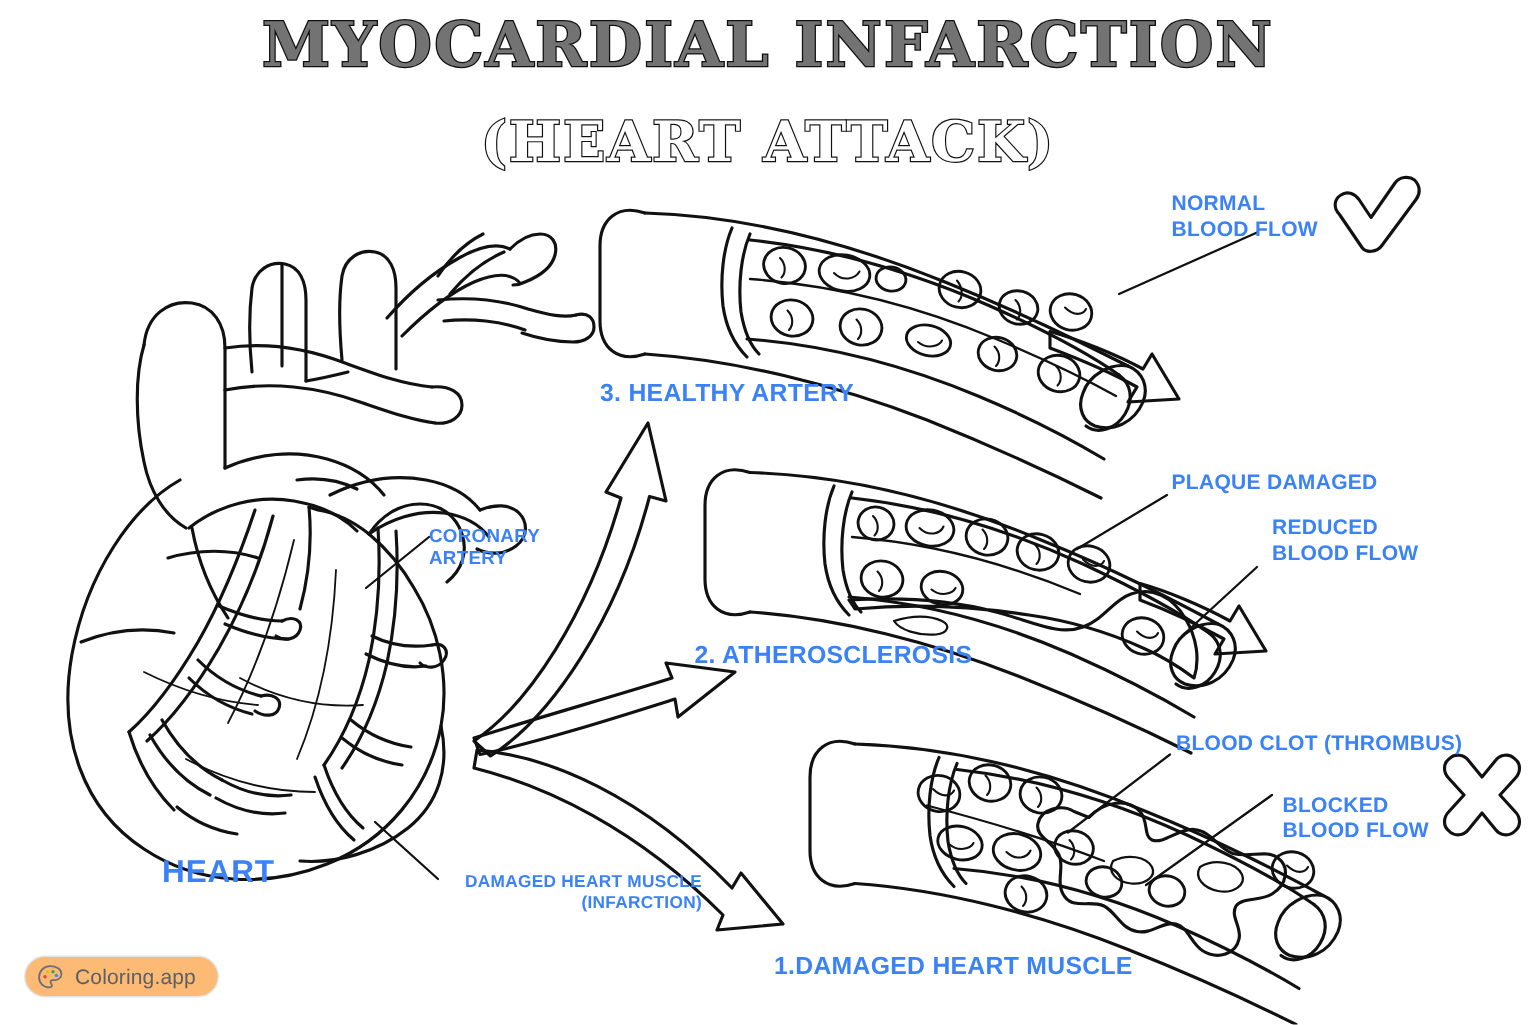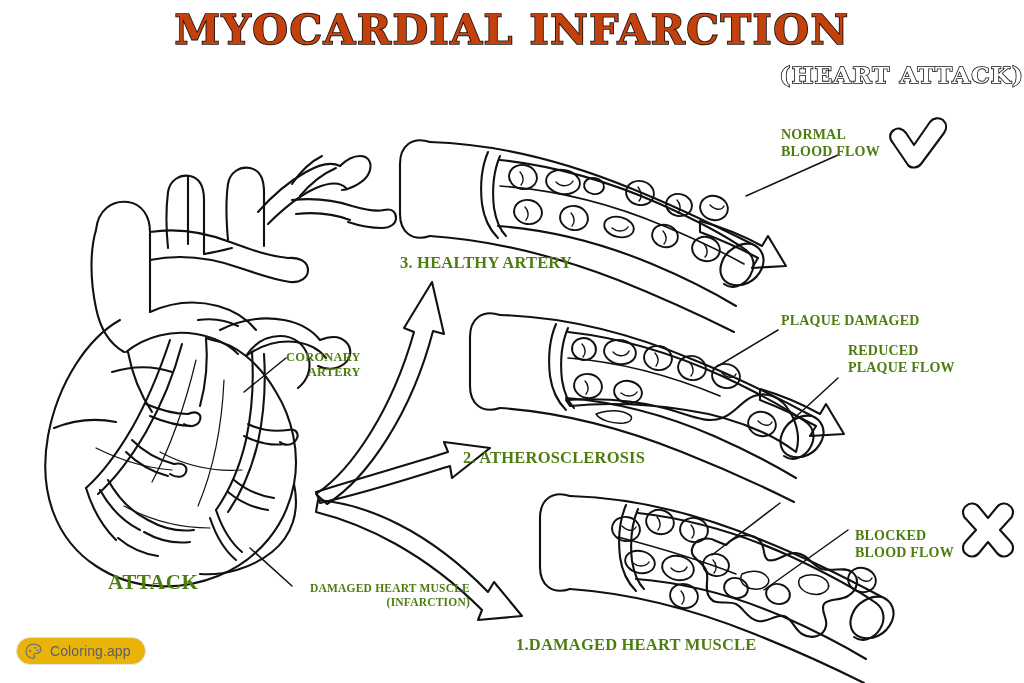--- a/index.html
+++ b/index.html
@@ -24,74 +24,73 @@
   }
   .layer {
     position: absolute;
     top: 0;
     left: 0;
     width: 1024px;
     height: 683px;
   }
   .lbl {
     position: absolute;
-    font-family: Liberation Serif, serif;
+    font-family: Liberation Sans, sans-serif;
     font-weight: bold;
-    color: #4d7c0f;
+    color: #3b82f6;
     line-height: 1.18;
     letter-spacing: 0.2px;
     white-space: pre-line;
   }
-  .lbl.small { font-size: 12.5px; text-align: right; }
+  .lbl.small { font-size: 12.5px; }
   .lbl.mid   { font-size: 14px; }
   .lbl.big   { font-size: 16.5px; }
   .lbl.heart { font-size: 21px; letter-spacing: 0.6px; }
 
   
   .title-wrap {
     position: absolute;
     left: 0;
     width: 1024px;
     text-align: center;
   }
   .title-main {
     top: 6px;
     font-family: "DejaVu Serif", "Liberation Serif", serif;
     font-size: 41px;
     font-weight: bold;
     letter-spacing: 1.5px;
-    color: #c2410c;
+    color: #737373;
     -webkit-text-stroke: 1.7px #111111;
     paint-order: stroke fill;
   }
   .title-sub {
-    top: 61px;
+    top: 72px;
     font-family: "DejaVu Serif", "Liberation Serif", serif;
-    font-size: 23px;
+    font-size: 37px;
     font-weight: bold;
     letter-spacing: 1.2px;
     color: #ffffff;
     -webkit-text-stroke: 1.6px #111111;
     paint-order: stroke fill;
-    text-align: right;
   }
 
   
   #brand-badge {
     position: absolute;
     left: 16px;
     top: 637px;
     height: 28px;
     display: flex;
     align-items: center;
     gap: 7px;
     padding: 0 14px 0 7px;
     border: 1.4px solid #e2e3e6;
     border-radius: 16px;
-    background: #eab308;
+    background: #fdba74;
     box-sizing: border-box;
   }
   #brand-badge .brand-text {
     font-family: "Liberation Sans", "DejaVu Sans", sans-serif;
     font-size: 14px;
     font-weight: 500;
     color: #5c6066;
     letter-spacing: 0.1px;
   }
 </style>
@@ -411,37 +410,38 @@
                  C 976 557, 970 558, 966 554
                  C 962 551, 962 545, 966 541
                  L 976 530 Z"></path>
       </g>
     </g>
   </svg>
 
   <div class="lbl small" style="left:286px; top:350px;">CORONARY
 ARTERY</div>
 
-  <div class="lbl heart" style="left:108px; top:570px;">ATTACK</div>
+  <div class="lbl heart" style="left:108px; top:570px;">HEART</div>
 
   <div class="lbl" style="left:310px; top:582px; font-size:11.5px;text-align:right;">DAMAGED HEART MUSCLE
 (INFARCTION)</div>
 
   <div class="lbl mid" style="left:781px; top:127px;">NORMAL
 BLOOD FLOW</div>
 
   <div class="lbl big" style="left:400px; top:253px;">3. HEALTHY ARTERY</div>
 
   <div class="lbl mid" style="left:781px; top:313px;">PLAQUE DAMAGED</div>
 
   <div class="lbl mid" style="left:848px; top:343px;">REDUCED
-PLAQUE FLOW</div>
-
-  <div class="lbl big" style="left:463px; top:428px;margin-top:20px;">2. ATHEROSCLEROSIS</div>
-
+BLOOD FLOW</div>
+
+  <div class="lbl big" style="left:463px; top:428px;">2. ATHEROSCLEROSIS</div>
+
+  <div class="lbl mid" style="left:784px; top:487px;">BLOOD CLOT (THROMBUS)</div>
 
   <div class="lbl mid" style="left:855px; top:528px;">BLOCKED
 BLOOD FLOW</div>
 
   <div class="lbl big" style="left:516px; top:635px;text-align:center;">1.DAMAGED HEART MUSCLE</div>
 
   <div id="brand-badge">
     <span style="display:inline-flex;align-items:center;justify-content:center;">
       <svg width="19" height="19" viewBox="0 0 24 24" aria-hidden="true">
         <path d="M12 2.6 C 6.6 2.6 2.6 6.6 2.6 12 C 2.6 17 6.4 20.6 11.2 20.6

